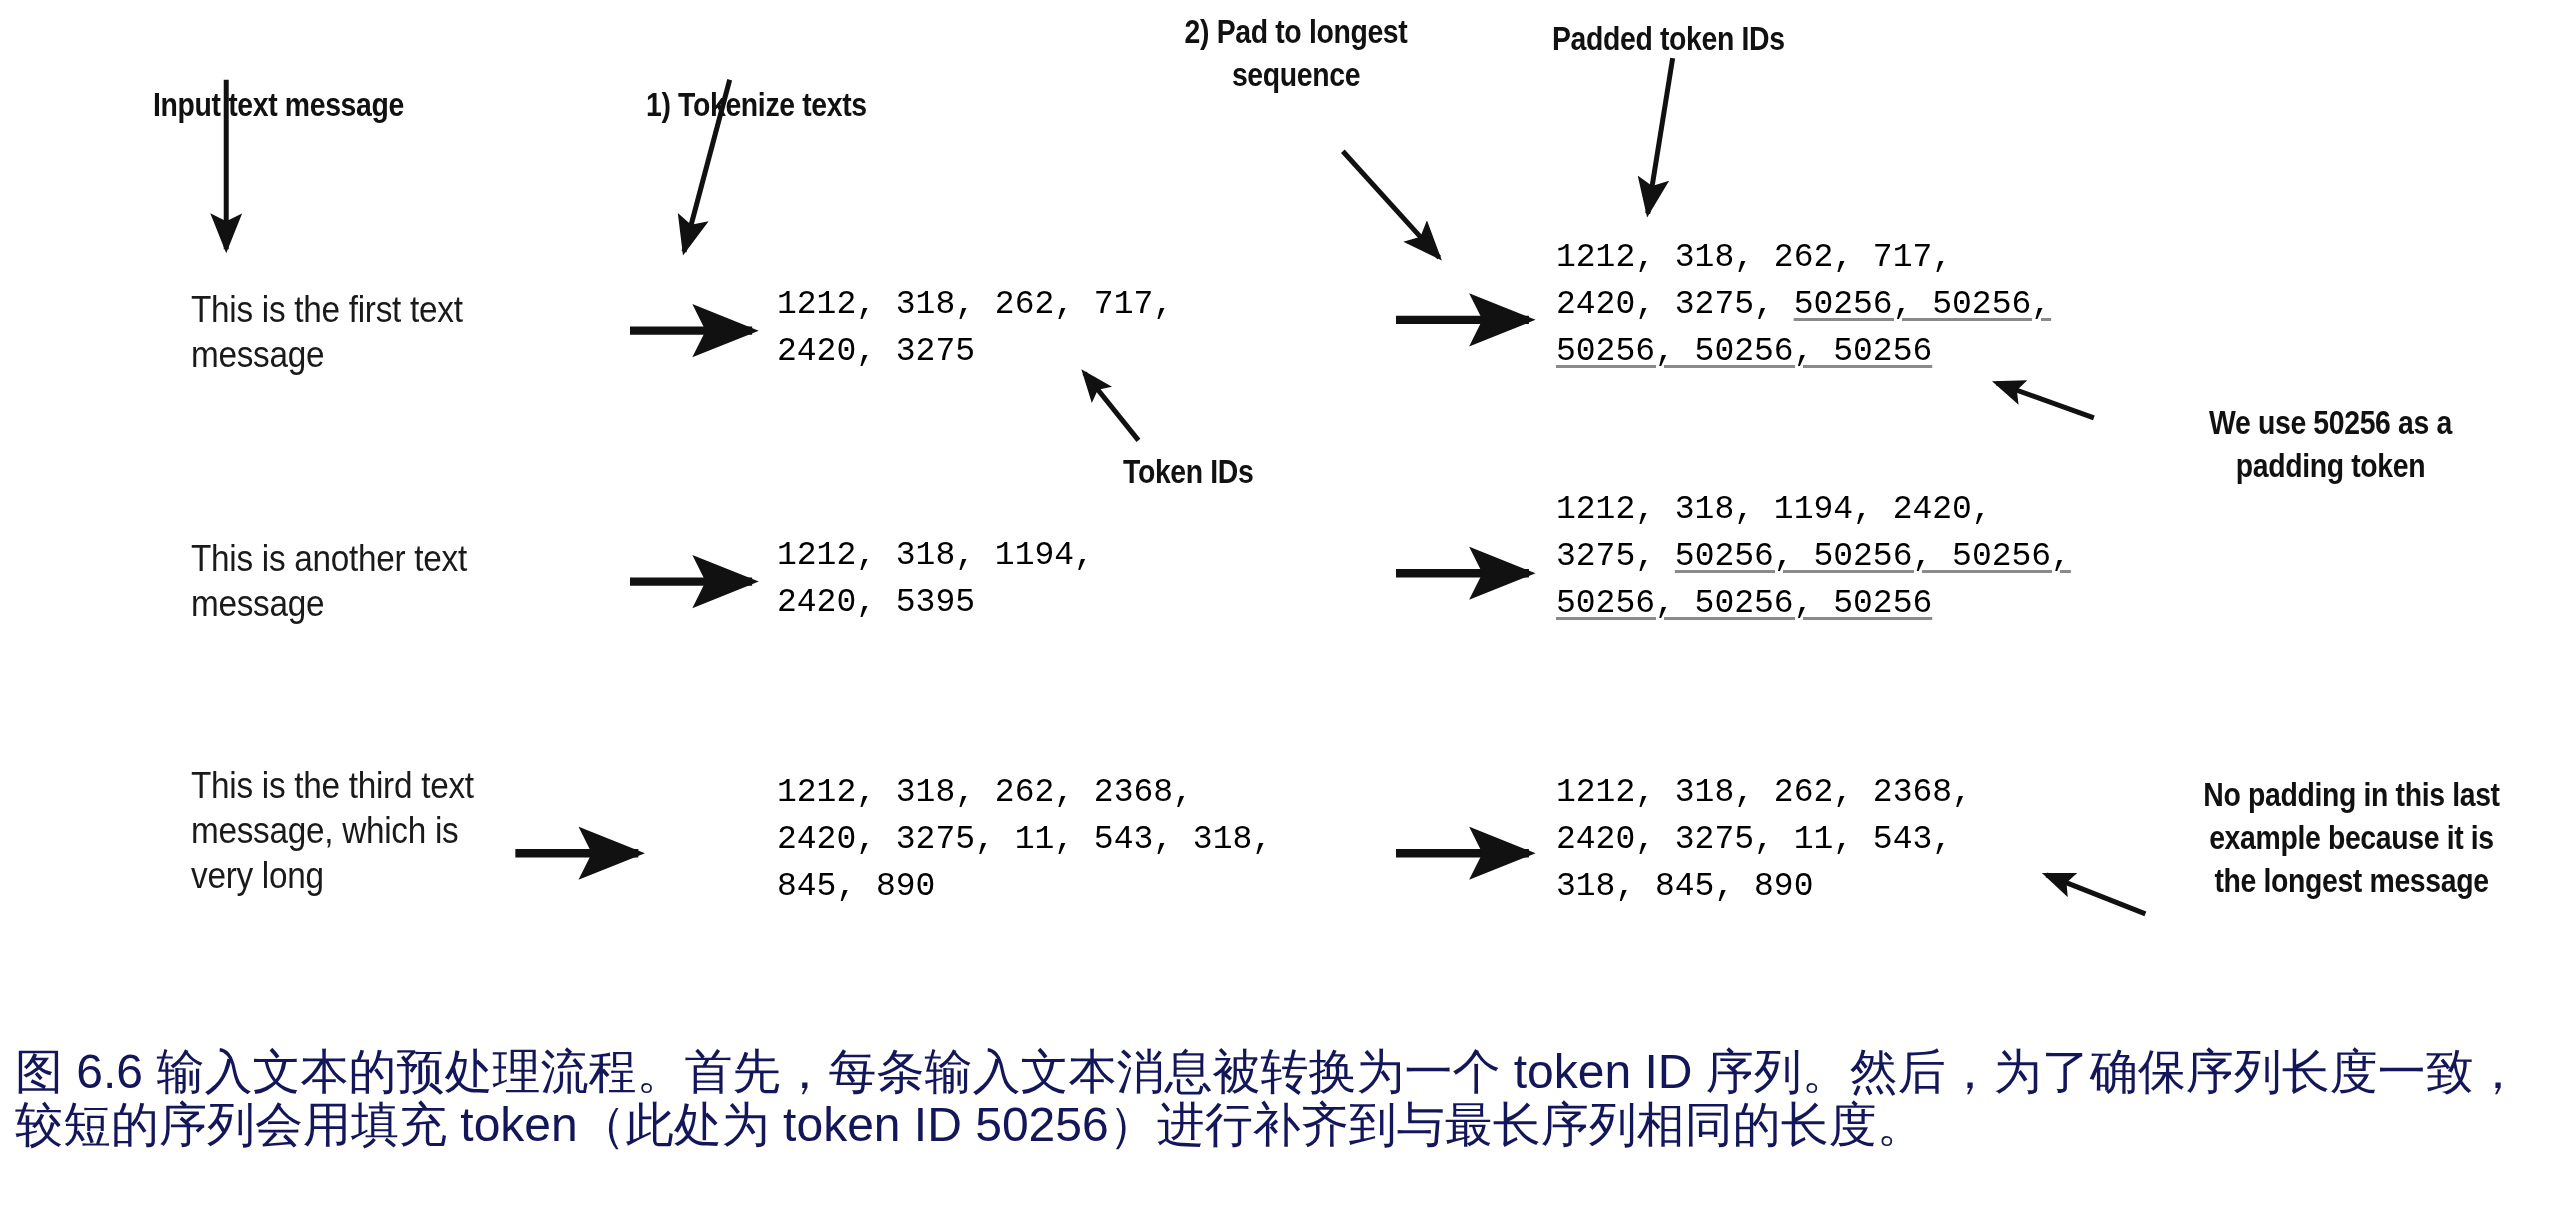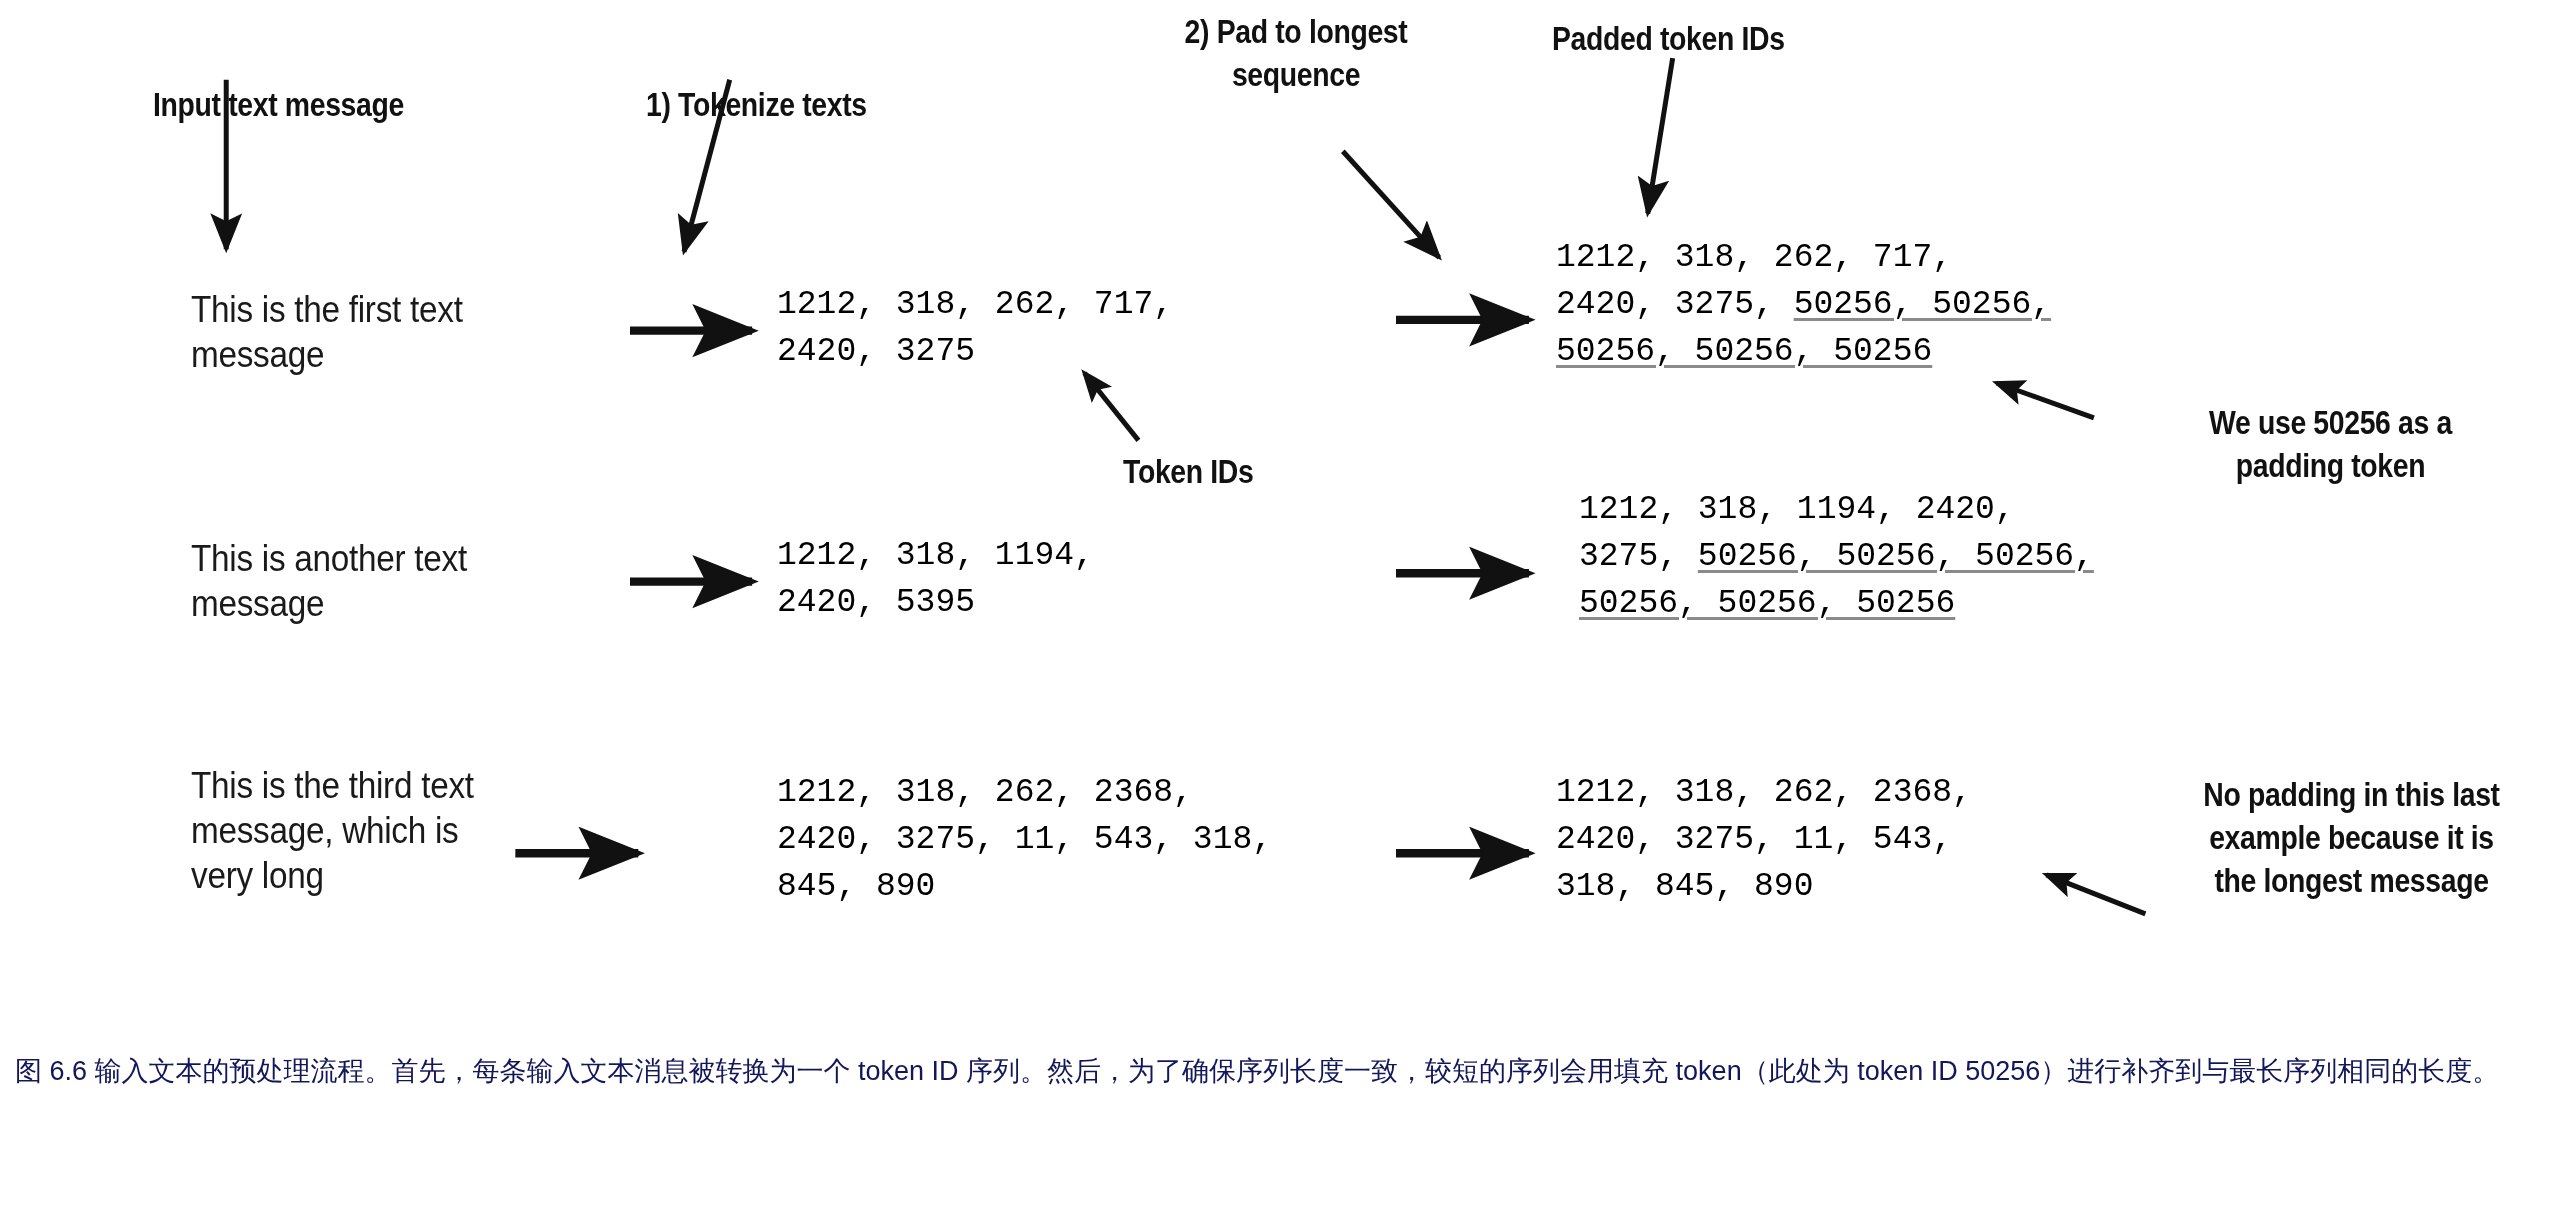--- a/index.html
+++ b/index.html
@@ -81,21 +81,21 @@
   }
 
   
   .caption {
     position: absolute;
     left: 15px;
     top: 1045px;
     width: 2551px;
     color: #14165a;
     font-family: "Liberation Sans", sans-serif;
-    font-size: 27px;
+    font-size: 48px;
     line-height: 53px;
     letter-spacing: 0px;
     font-weight: normal;
   }
 </style>
 </head>
 <body>
 
 <div class="stage">
 
@@ -159,21 +159,21 @@
   <div class="ids" style="left:1556px; top:234px; width:632px;"><span>1212, 318, 262, 717,
 2420, 3275, </span><span class="pad">50256, 50256,
 50256, 50256, 50256</span></div>
 
   <div class="msg" style="left:191px; top:536px;">This is another text
 message</div>
 
   <div class="ids" style="left:777px; top:532px; width:582px;">1212, 318, 1194,
 2420, 5395</div>
 
-  <div class="ids" style="left:1556px; top:486px; width:656px;margin-left:23px;"><span>1212, 318, 1194, 2420,
+  <div class="ids" style="left:1556px; top:486px; width:656px;"><span>1212, 318, 1194, 2420,
 3275, </span><span class="pad">50256, 50256, 50256,
 50256, 50256, 50256</span></div>
 
   <div class="msg" style="left:191px; top:763px;">This is the third text
 message, which is
 very long</div>
 
   <div class="ids" style="left:777px; top:769px; width:632px;">1212, 318, 262, 2368,
 2420, 3275, 11, 543, 318,
 845, 890</div>

